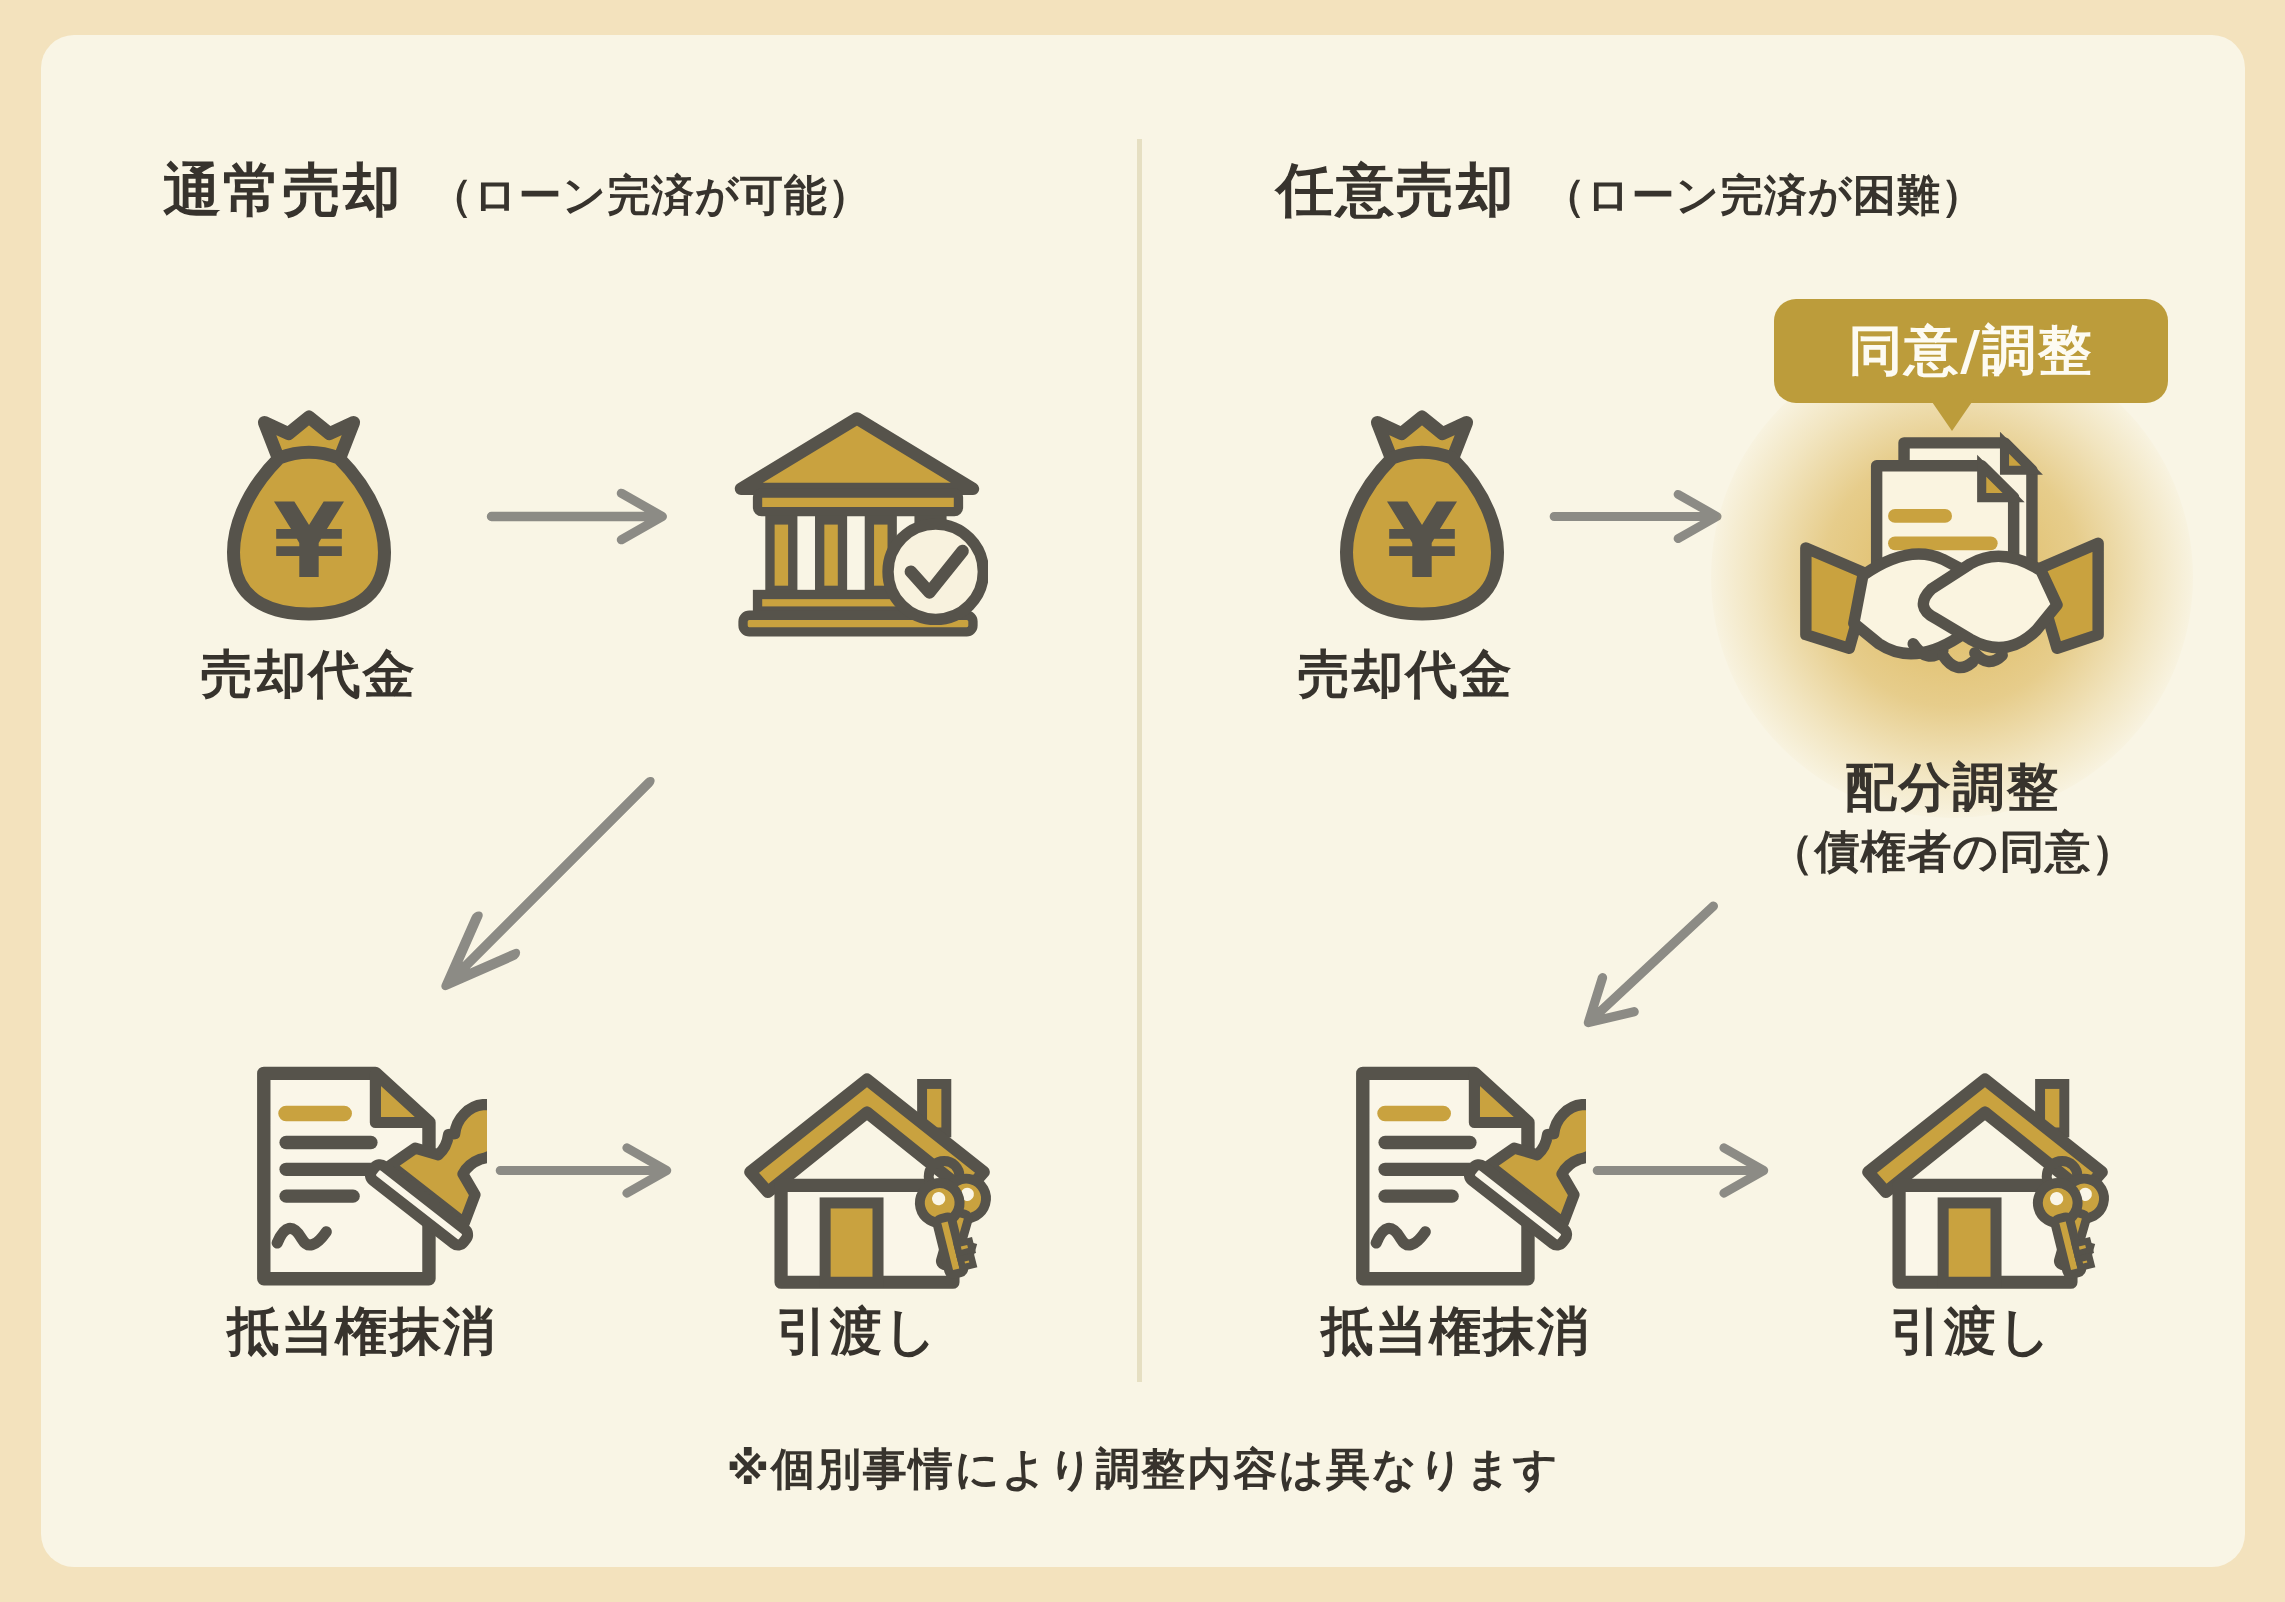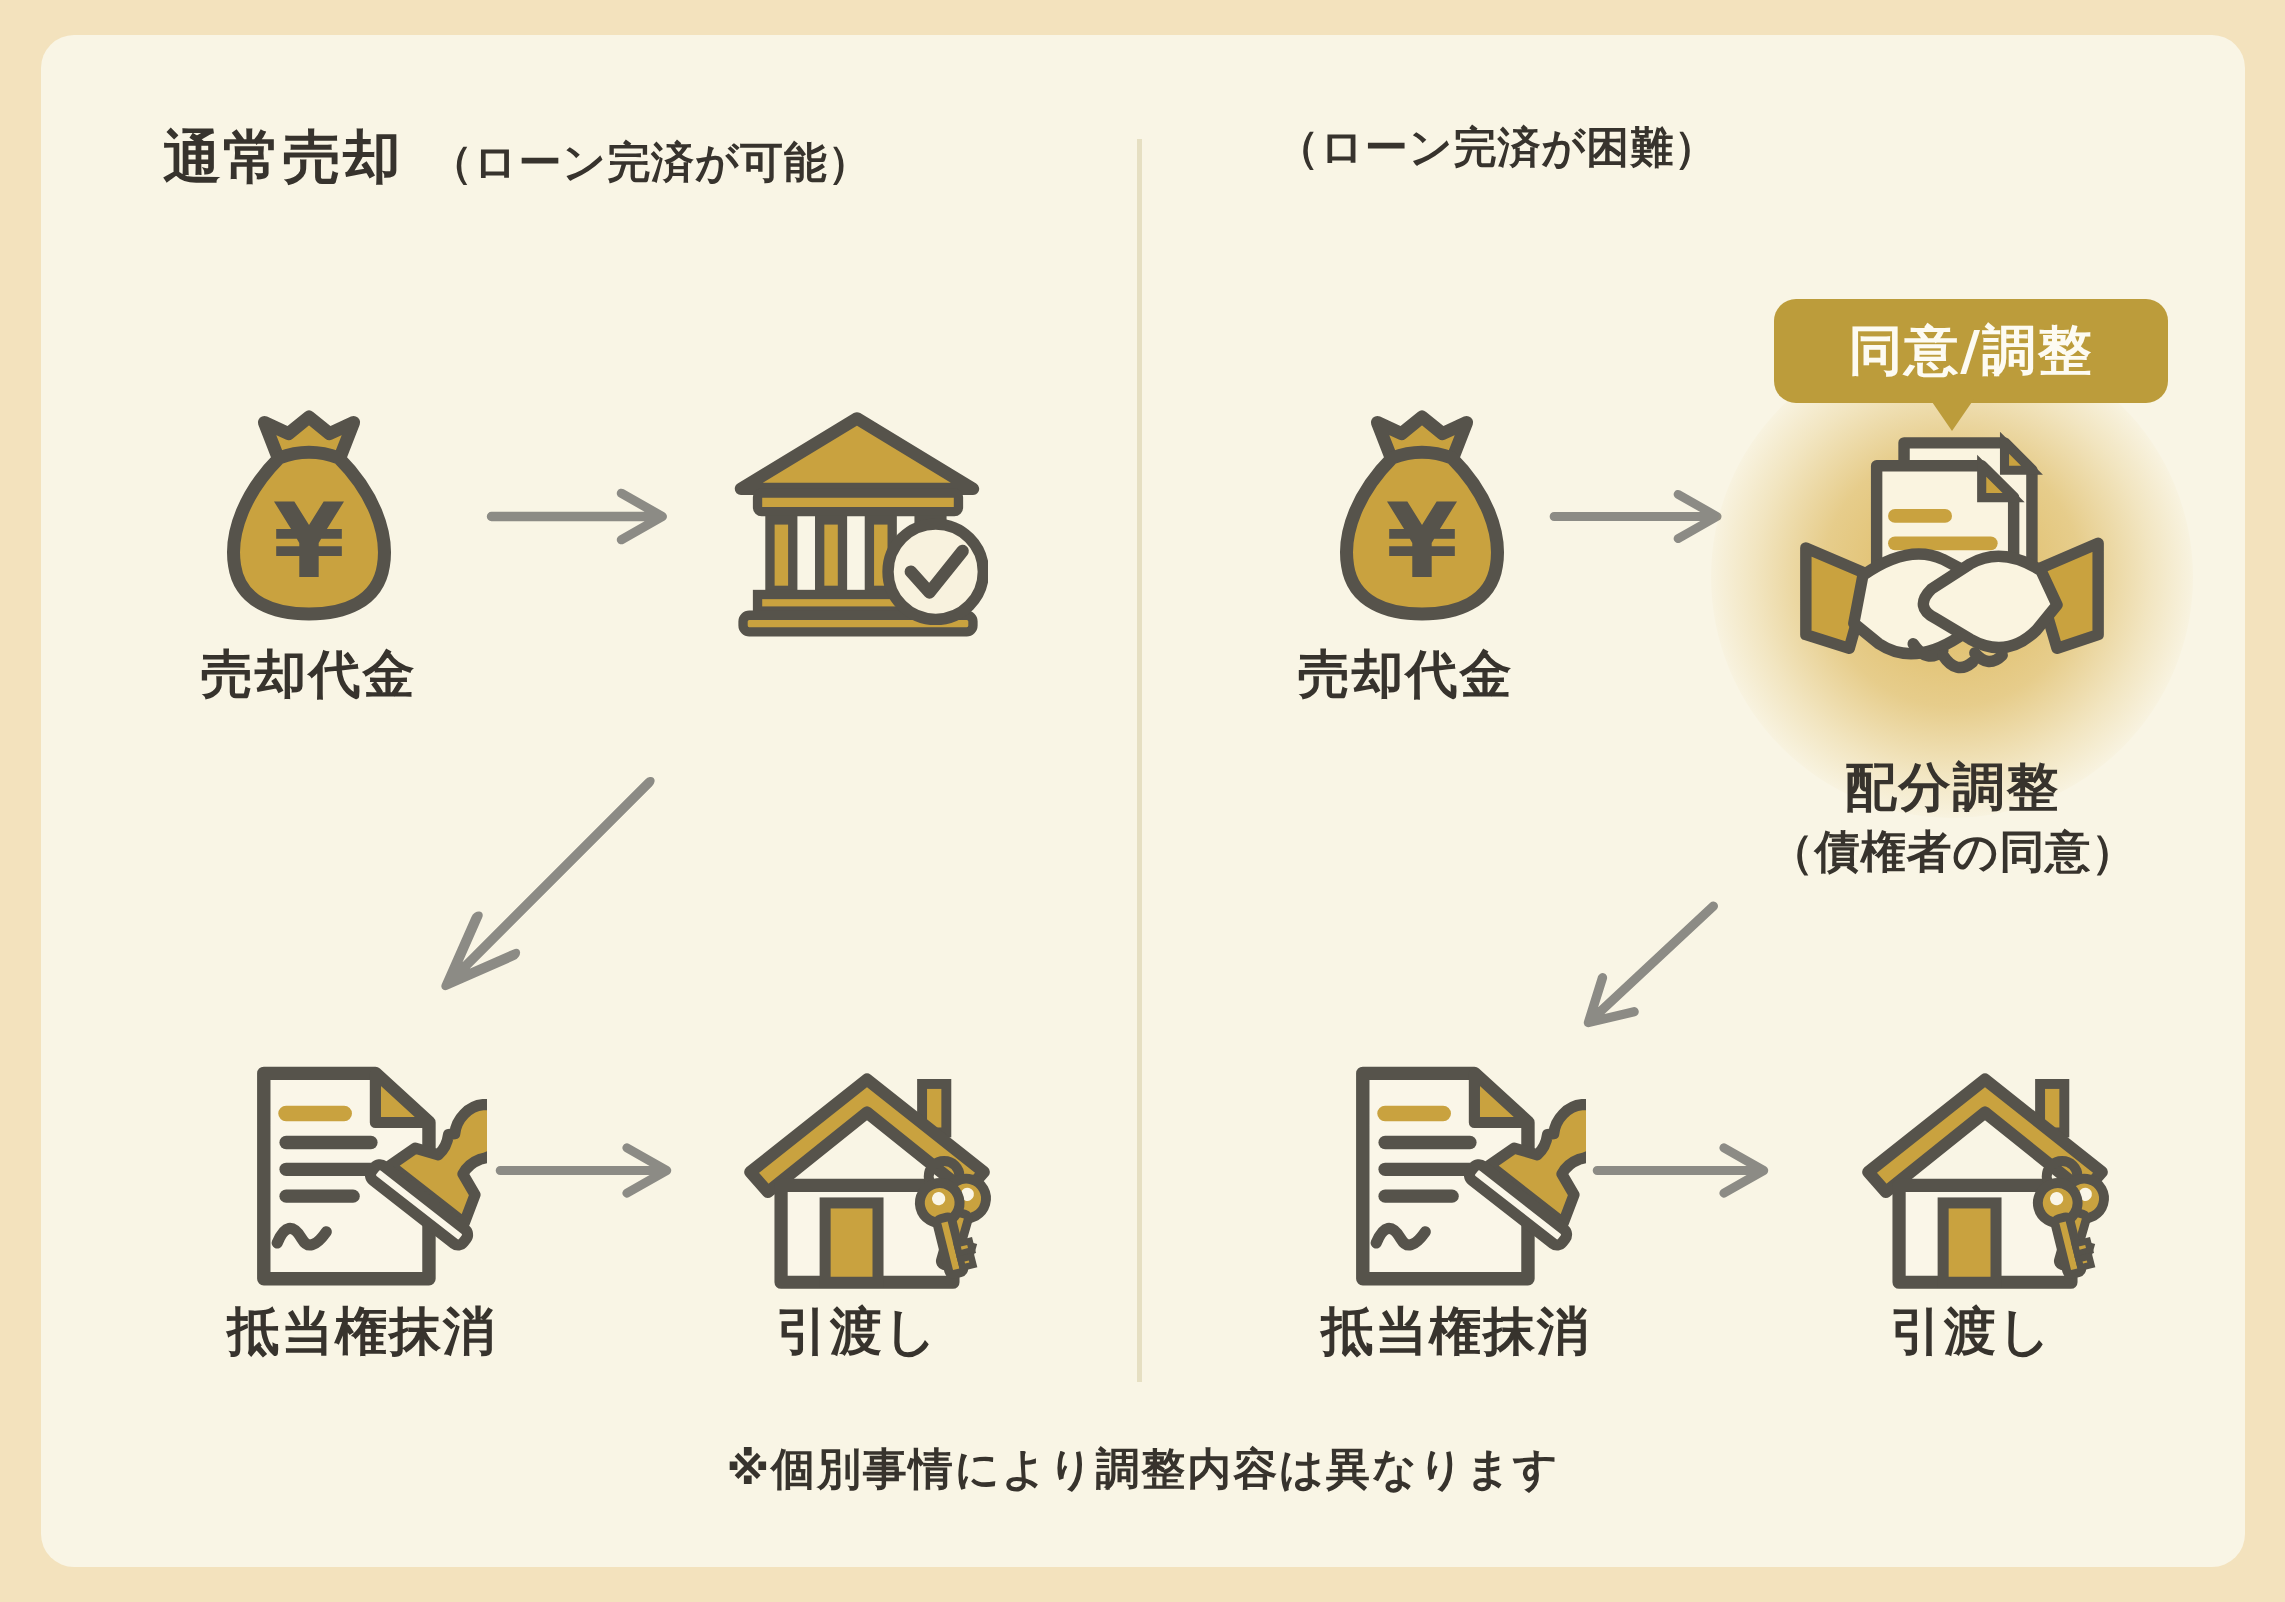--- a/index.html
+++ b/index.html
@@ -17,21 +17,21 @@
   }
   .divider{
     position:absolute;left:1137px;top:139px;width:4.6px;height:1243px;
     background:#E6DFC2;
   }
   .col-title{
     position:absolute;top:119px;display:flex;align-items:baseline;gap:27px;
     white-space:nowrap;
   }
   .col-title .main{font-size:58px;font-weight:800;letter-spacing:1.9px;}
-  .col-title .sub{font-size:43px;font-weight:700;letter-spacing:0.9px;}
+  .col-title .sub{font-size:43px;font-weight:700;letter-spacing:0.9px;margin-top:48px;}
   .title-left{left:163px;}
   .title-right{left:1276px;}
   .icon{position:absolute;}
   .icon svg{display:block;width:100%;height:100%;}
   .step-label{
     position:absolute;font-size:52px;font-weight:800;text-align:center;
     letter-spacing:1.9px;white-space:nowrap;
   }
   .sub-label{
     position:absolute;font-size:45px;font-weight:800;text-align:center;
@@ -154,20 +154,21 @@
         <circle cx="92" cy="64" r="3" fill="#FAF6E8"></circle>
         <rect x="88.5" y="73" width="7" height="26" rx="2" fill="#C9A23F" stroke="#56534B" stroke-width="4"></rect>
         <rect x="95" y="86" width="6" height="4.5" fill="#C9A23F" stroke="#56534B" stroke-width="3"></rect>
         <rect x="95" y="93" width="5" height="4" fill="#C9A23F" stroke="#56534B" stroke-width="3"></rect>
       </g>
     </svg>
   </div>
   <div class="step-label" style="left:672px;width:371px;top:1297px">引渡し</div>
 
   <div class="col-title title-right">
+    <span class="main">任意売却</span>
     <span class="sub">（ローン完済が困難）</span>
   </div>
 
   <div class="icon" style="left:1329px;top:405px;width:186px;height:221px">
     <svg viewBox="0 0 100 118">
       <path d="M33,27 L26,9 L39,15 L50,6 L61,15 L74,9 L67,27 Q50,34 33,27 Z" fill="#C9A23F" stroke="#56534B" stroke-width="7" stroke-linejoin="round"></path>
       <path d="M34,28 C16,46 7,68 10,86 C13,106 32,112 50,112 C68,112 87,106 90,86 C93,68 84,46 66,28 Q50,22 34,28 Z" fill="#C9A23F" stroke="#56534B" stroke-width="7" stroke-linejoin="round"></path>
       <text x="50" y="92" font-size="56" font-weight="bold" text-anchor="middle" fill="#56534B">¥</text>
     </svg>
   </div>

